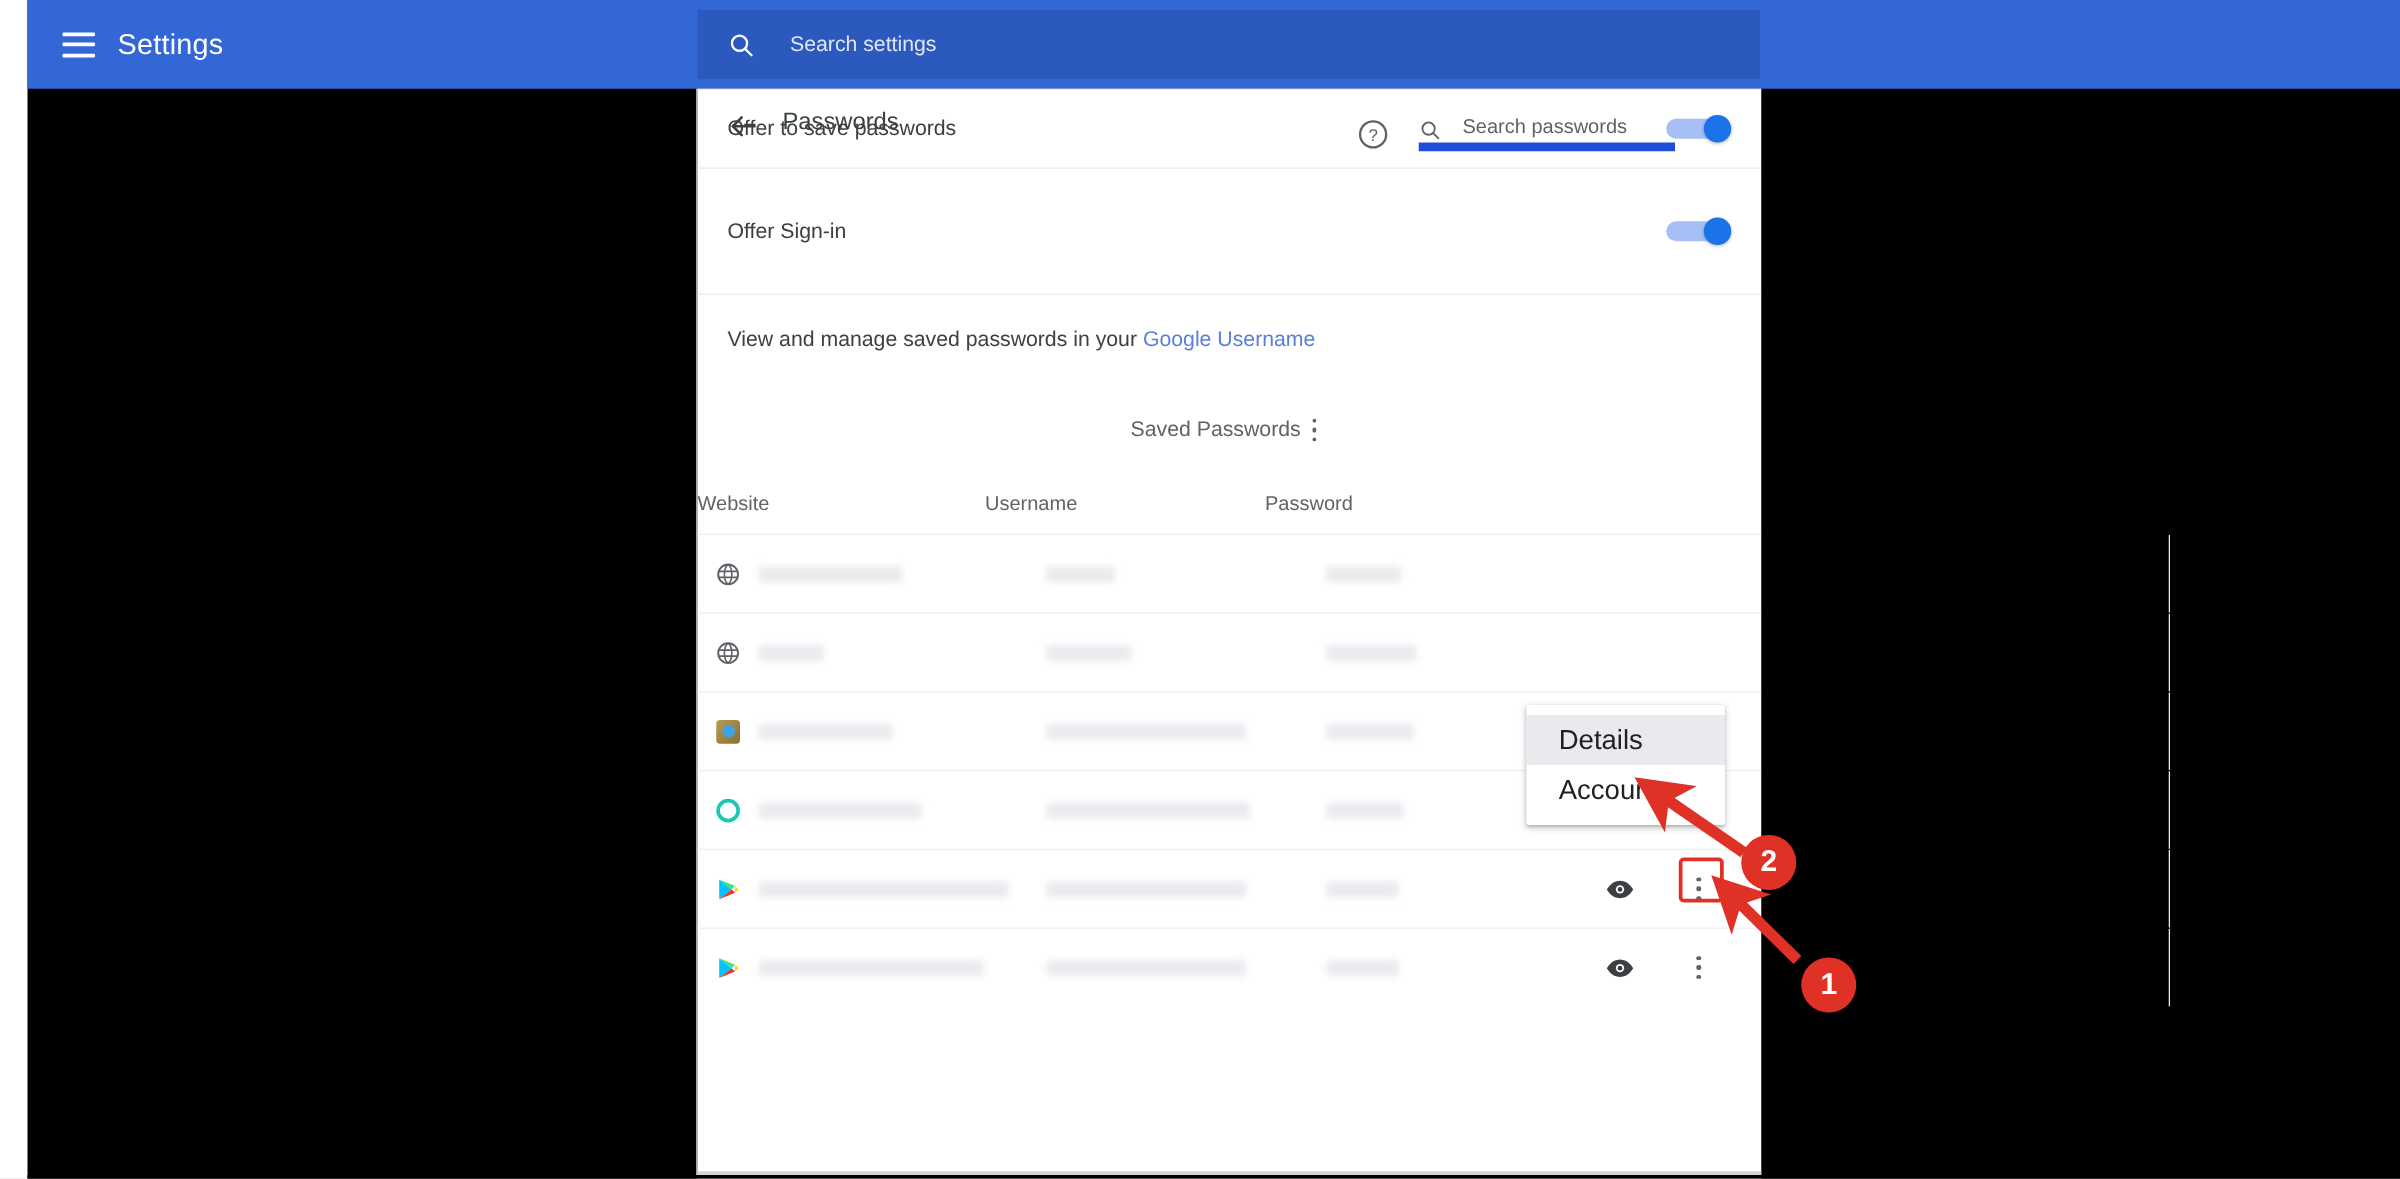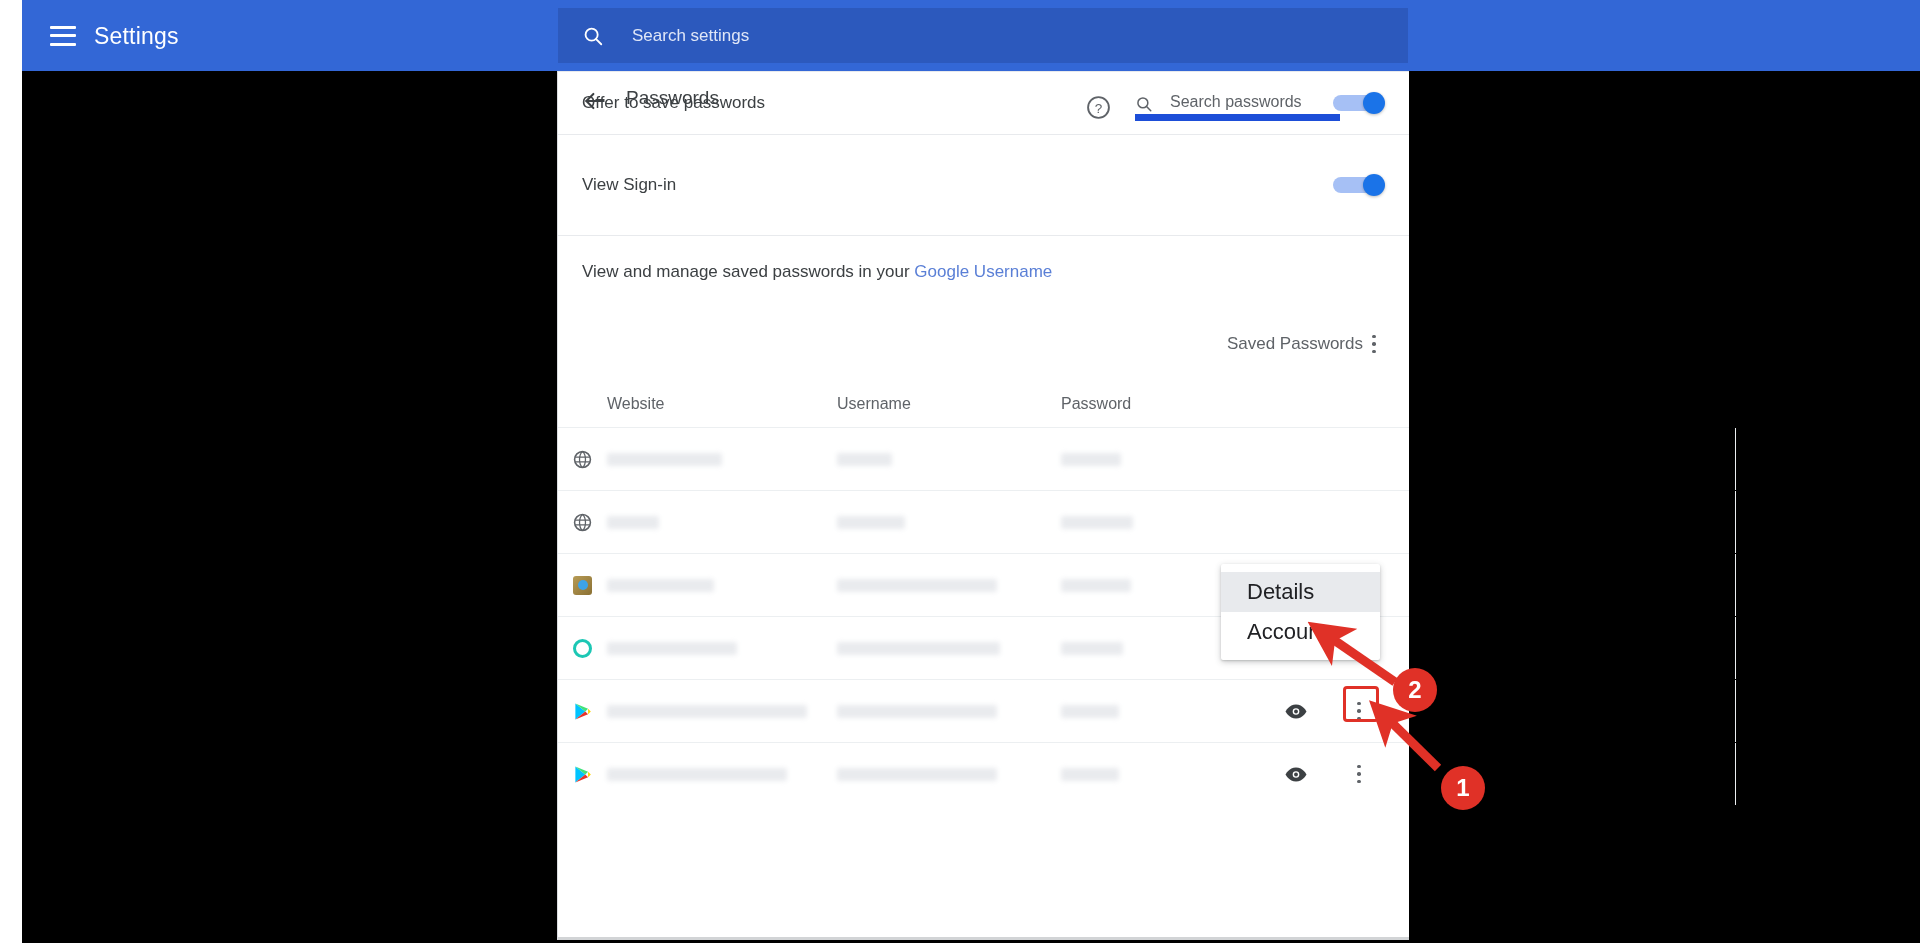--- a/index.html
+++ b/index.html
@@ -87,32 +87,32 @@
     border-radius: 50%; background: #1a73e8;
     box-shadow: 0 1px 3px rgba(60,64,67,.35);
   }
 
   .account-line { font-size: 17px; color: #3c4043; }
   .account-line a { color: #5a7fd6; text-decoration: none; }
 
   
   .saved-head {
     position: relative; height: 74px; display: flex; align-items: center;
-    padding: 0 24px; justify-content: flex-end;
+    padding: 0 24px; justify-content: center;
   }
   .saved-head .label { font-size: 17px; color: #5f6368; }
 
   .kebab { width: 22px; height: 22px; cursor: pointer;
            display: flex; flex-direction: column; align-items: center; justify-content: center; gap: 4px; }
   .kebab i { display: block; width: 3.5px; height: 3.5px; border-radius: 50%; background: #5f6368; }
 
   
   .tbl { width: 851px; }
   .thead {
-    display: flex; align-items: center; height: 46px; padding-left: 49px;
+    display: flex; align-items: center; height: 46px; 
     font-size: 16px; color: #5f6368;
   }
   .c-site { width: 230px; }
   .c-user { width: 224px; }
   .c-pass { width: 1px; }
 
   .trow {
     display: flex; align-items: center; height: 63px;
     border-top: 1px solid #eceff1; padding-left: 0;
     position: relative;
@@ -241,21 +241,21 @@
     <div class="srow row-divider" style="height:63px;">
       <span class="txt">Offer to save passwords</span>
       <div class="toggle">
         <div class="track"></div>
         <div class="knob"></div>
       </div>
     </div>
 
     <div class="srow row-divider" style="height:101px;">
       <div style="padding:14px 0;">
-        <div class="txt">View Sign-in</div>
+        <div class="txt">Offer Sign-in</div>
       </div>
       <div class="toggle">
         <div class="track"></div>
         <div class="knob"></div>
       </div>
     </div>
 
     <div class="srow row-divider" style="height:72px;">
       <div class="account-line">
         <span>View and manage saved passwords in your </span><a href="#">Google Username</a>

